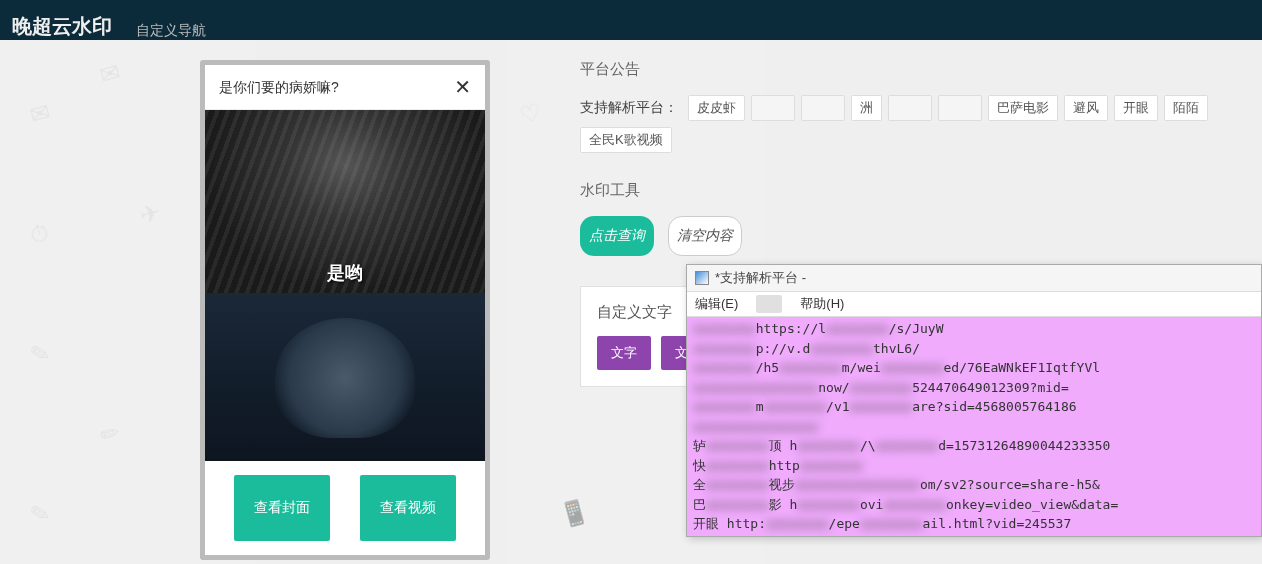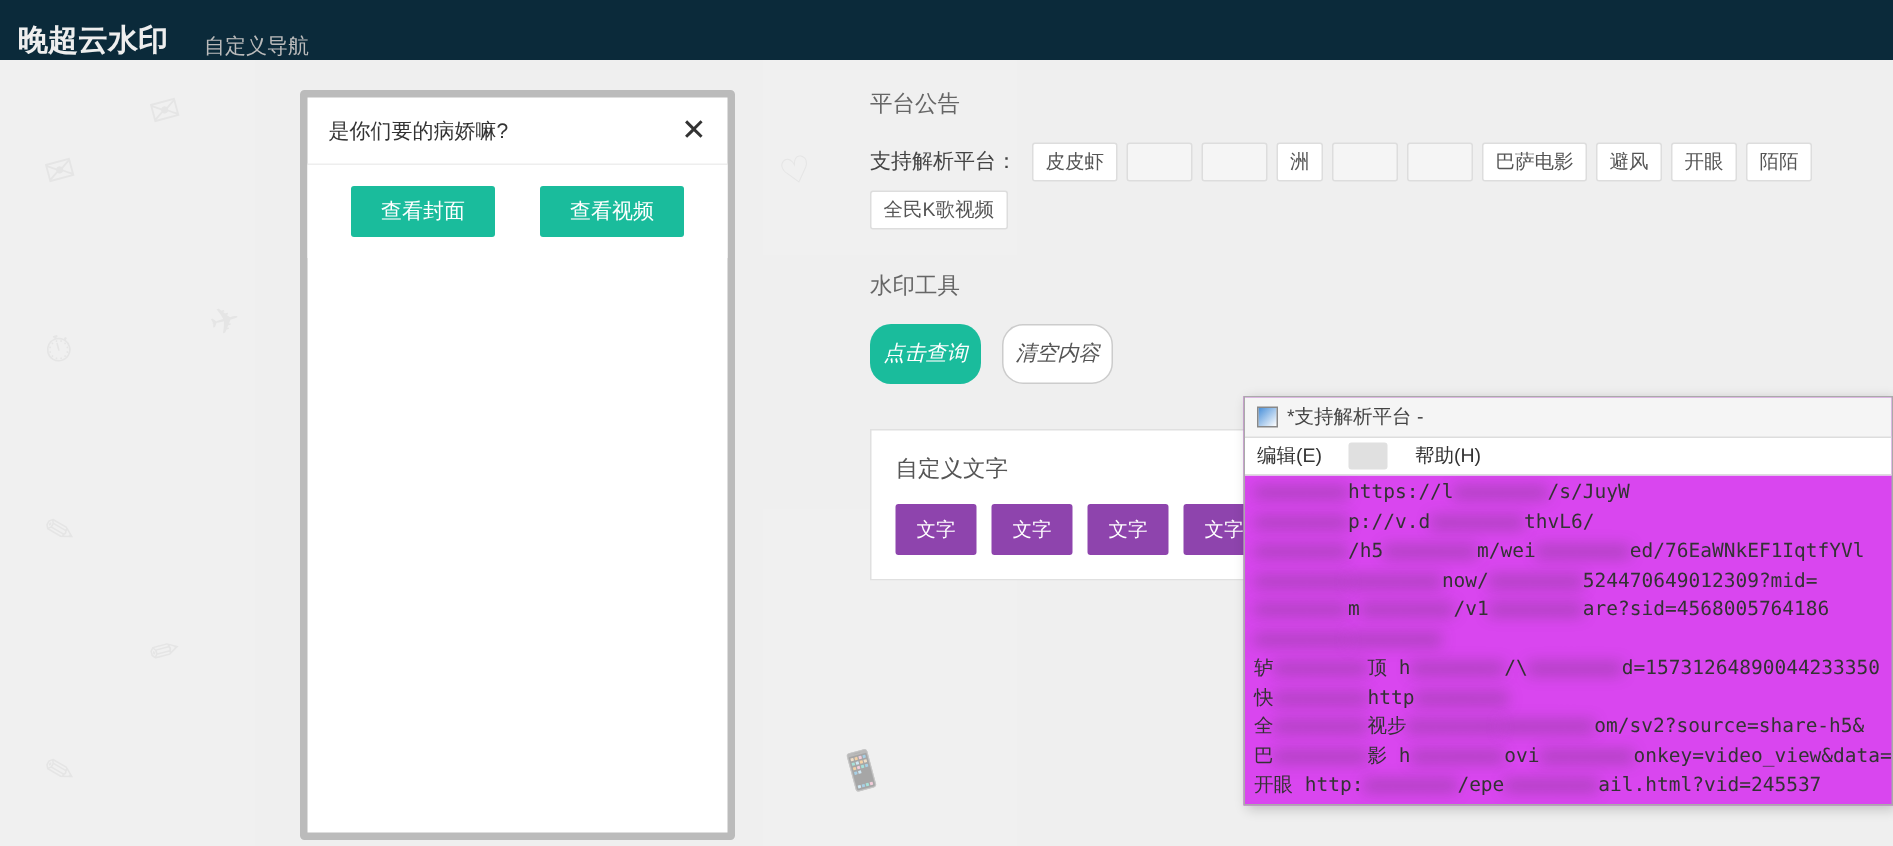--- a/index.html
+++ b/index.html
@@ -249,32 +249,32 @@
     .modal-footer {
       padding: 14px;
       display: flex;
       justify-content: space-around;
       background: #fff;
     }
     .modal-btn {
       background: #1abc9c;
       color: #fff;
       border: none;
-      padding: 8px 20px;
+      padding: 24px 20px;
       font-size: 14px;
       border-radius: 2px;
       cursor: pointer;
     }
     
     .notepad {
       position: absolute;
       right: 0;
       top: 264px;
-      width: 433px;
-      background: #d946ef;
+      width: 576px;
+      background: #f0abfc;
       border: 1px solid #aaa;
       z-index: 30;
       font-size: 13px;
       box-shadow: 2px 2px 8px rgba(0,0,0,0.2);
     }
     .notepad-titlebar {
       background: #f5f5f5;
       border-bottom: 1px solid #ddd;
       padding: 4px 8px;
       display: flex;
@@ -372,20 +372,31 @@
       </div>
     </div>
   </div>
 </div>
 
 <div class="modal">
   <div class="modal-header">
     <div class="modal-title">是你们要的病娇嘛?</div>
     <div class="close-x">✕</div>
   </div>
+  <div class="modal-body">
+    <div class="video-top">
+      <div class="person-silhouette"></div>
+      <div class="stripes"></div>
+      <div class="video-caption-1">是哟</div>
+    </div>
+    <div class="video-bottom">
+      <div class="anime-shape"></div>
+      <div class="video-caption-2"></div>
+    </div>
+  </div>
   <div class="modal-footer">
     <button class="modal-btn">查看封面</button>
     <button class="modal-btn">查看视频</button>
   </div>
 </div>
 
 <div class="notepad">
   <div class="notepad-titlebar">
     <div class="notepad-icon"></div>
     <div class="notepad-title">*支持解析平台 -</div>

